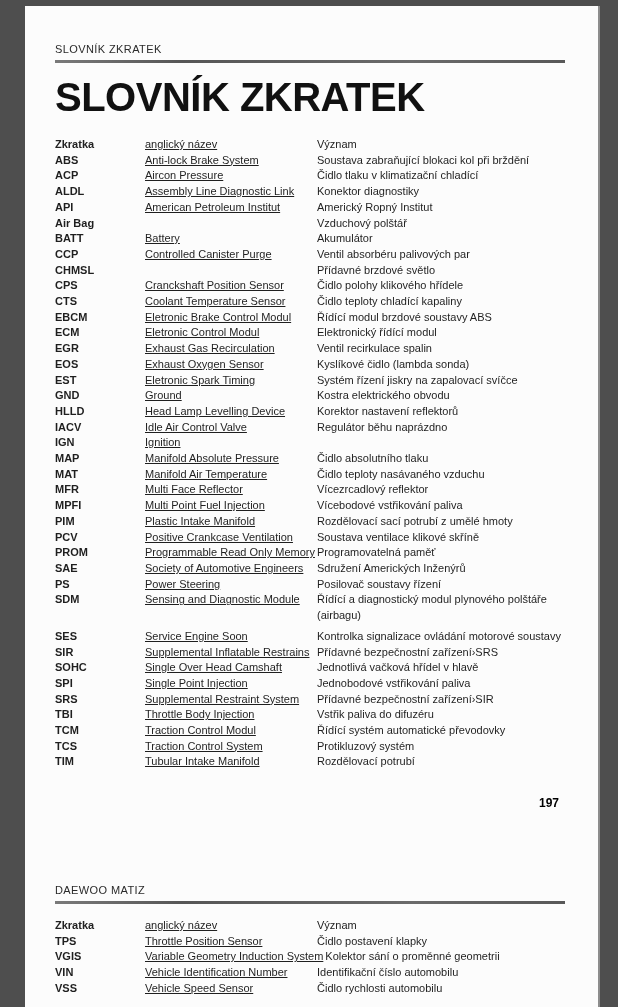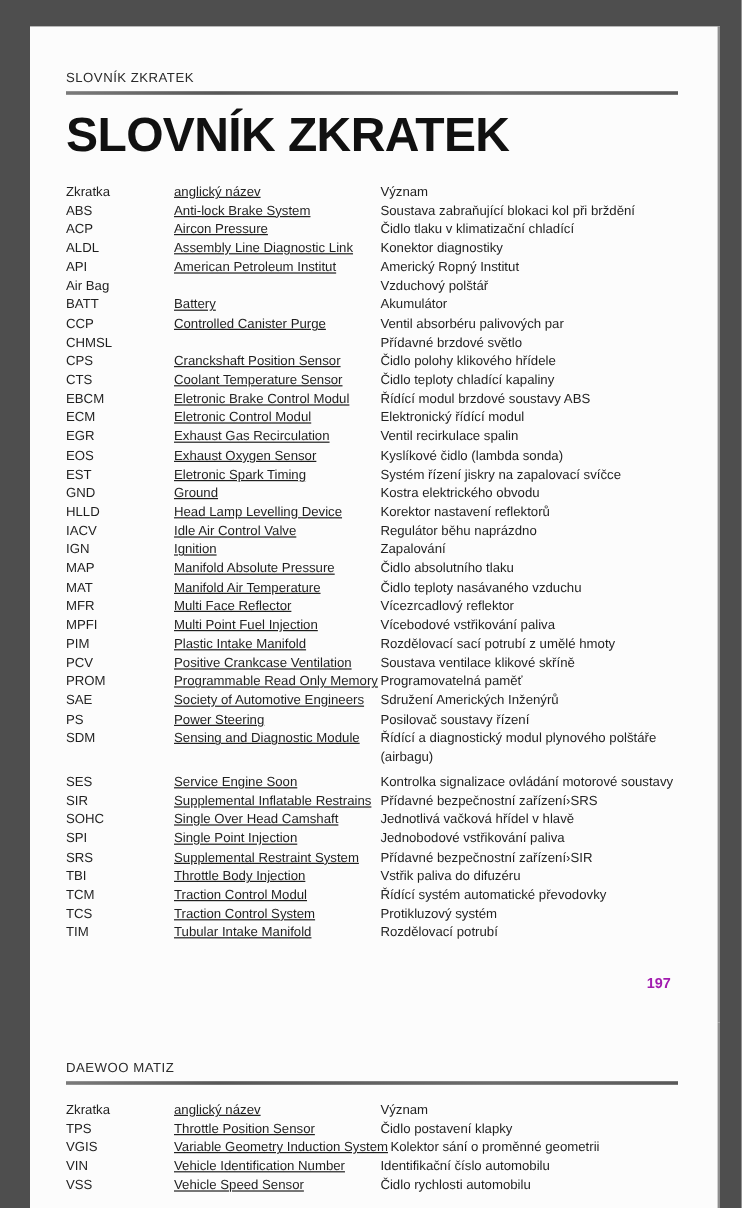--- a/index.html
+++ b/index.html
@@ -13,21 +13,21 @@
   }
   .page {
     position:absolute;
     left:25px;
     width:575px;
     background:#fcfcfc;
     border-right:2px solid #8d8d8d;
     box-sizing:border-box;
     padding:0 33px 0 30px;
   }
-  #page-1 { top:22px; height:984px; }
+  #page-1 { top:6px; height:984px; }
   #page-2 { top:852px; height:187px; }
 
   .running-head {
     font-size:11px;
     letter-spacing:0.4px;
     color:#2a2a2a;
     line-height:12px;
   }
   #page-1 .running-head { margin-top:37px; }
   #page-2 .running-head { margin-top:32px; }
@@ -47,33 +47,33 @@
     color:#111;
     white-space:nowrap;
   }
 
   .abbr-table { margin-top:18px; }
   #page-2 .abbr-table { margin-top:14px; }
 
   .row { display:flex; font-size:11px; line-height:15.7px; }
   .row.gap-above { margin-top:5px;align-items:flex-end; }
   .cell { display:block; }
-  .c1 { flex:0 0 auto; width:90px; }
+  .c1 { flex:0 0 auto; width:90px;font-weight:bold; }
   .c2 { flex:0 0 auto; min-width:172px; white-space:nowrap; padding-right:2px; box-sizing:border-box;text-decoration:underline; }
   .c3 { flex:1 1 auto; white-space:pre-line; }
 
   .header-row .cell { color:#222; }
 
   .page-number {
     margin-top:26px;
     text-align:right;
     font-size:12px;
     font-weight:bold;
     padding-right:6px;
-    color:#a21caf;
+    color:#000000;
   }
 </style>
 </head>
 <body>
 
 <div class="page" id="page-1">
   <div class="running-head">SLOVNÍK ZKRATEK</div>
   <div class="head-rule"></div>
   <div class="doc-title">SLOVNÍK ZKRATEK</div>
 
@@ -170,21 +170,20 @@
           <span class="cell c3">Korektor nastavení reflektorů</span>
         </div>
         <div class="row">
           <span class="cell c1">IACV</span>
           <span class="cell c2">Idle Air Control Valve</span>
           <span class="cell c3">Regulátor běhu naprázdno</span>
         </div>
         <div class="row">
           <span class="cell c1">IGN</span>
           <span class="cell c2">Ignition</span>
-          <span class="cell c3">Zapalování</span>
         </div>
         <div class="row">
           <span class="cell c1">MAP</span>
           <span class="cell c2">Manifold Absolute Pressure</span>
           <span class="cell c3">Čidlo absolutního tlaku</span>
         </div>
         <div class="row">
           <span class="cell c1">MAT</span>
           <span class="cell c2">Manifold Air Temperature</span>
           <span class="cell c3">Čidlo teploty nasávaného vzduchu</span>

